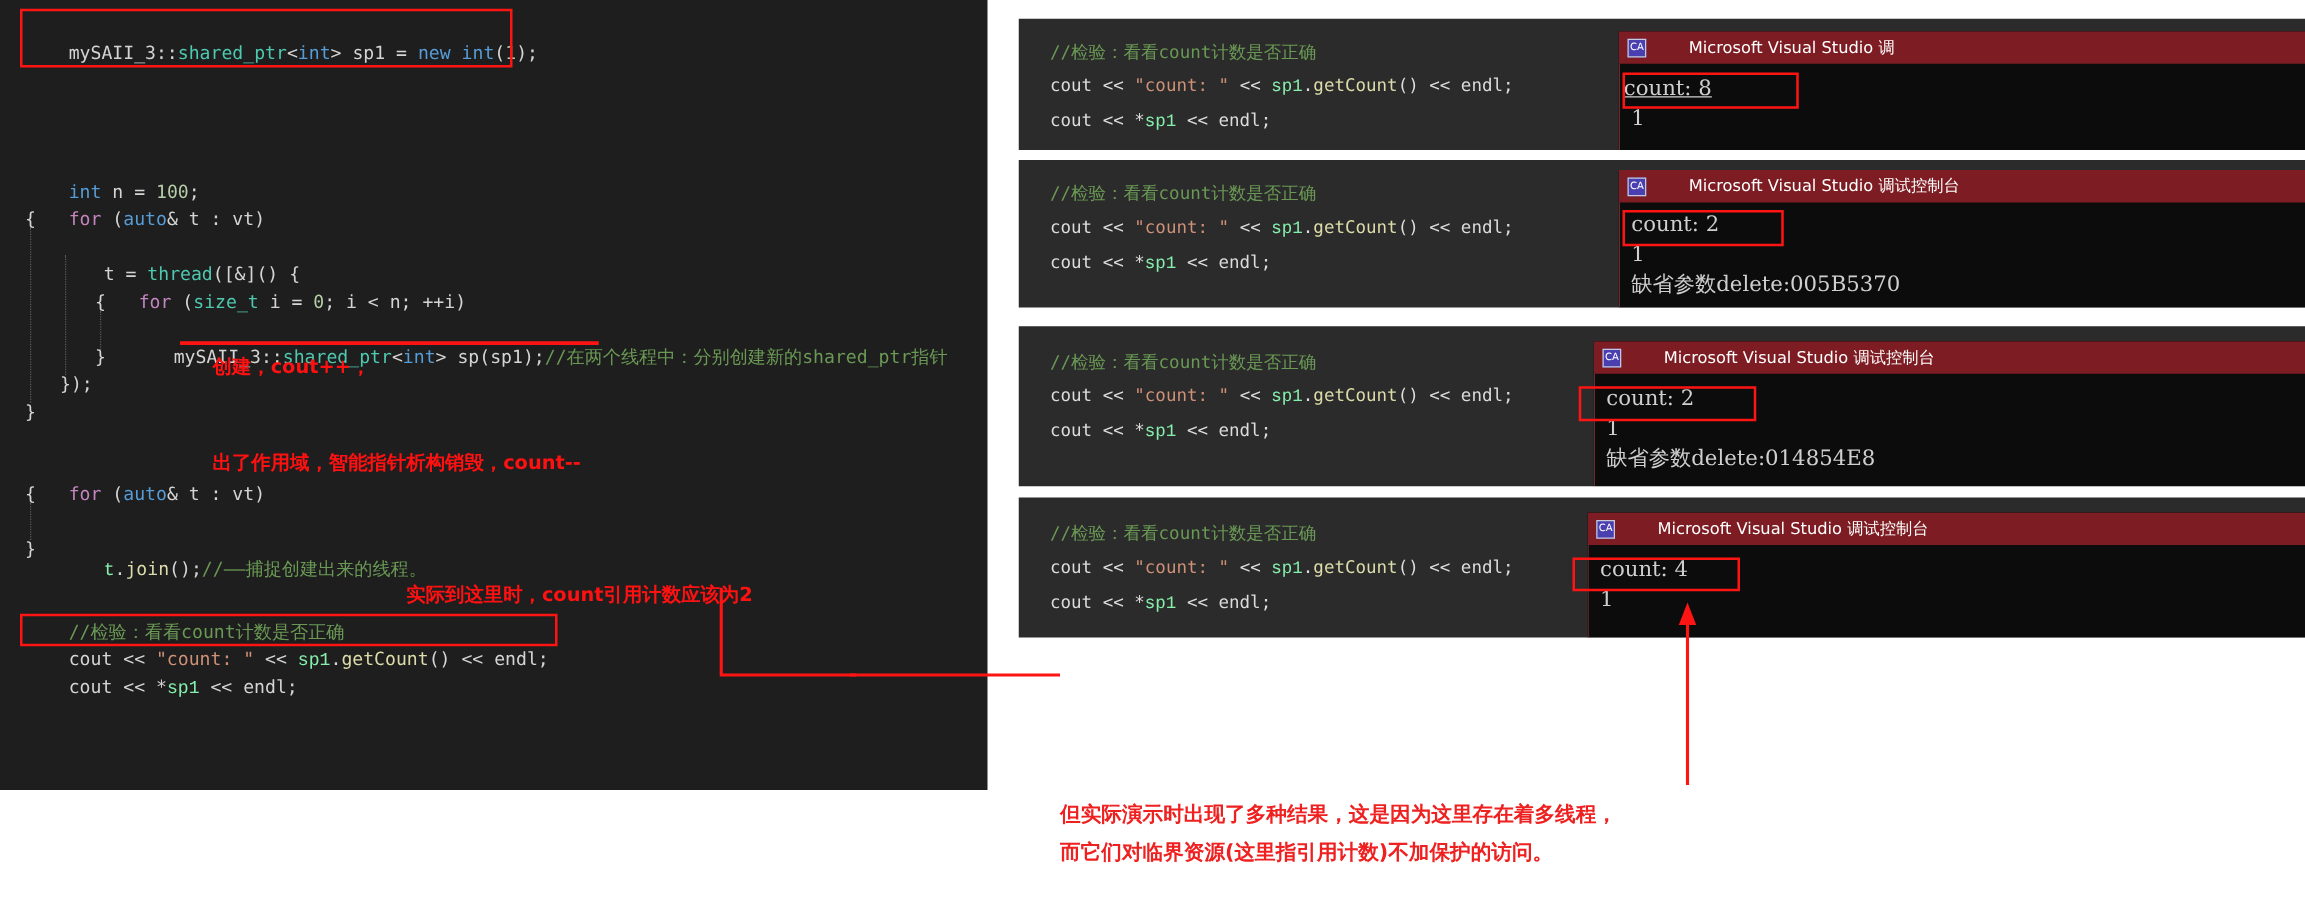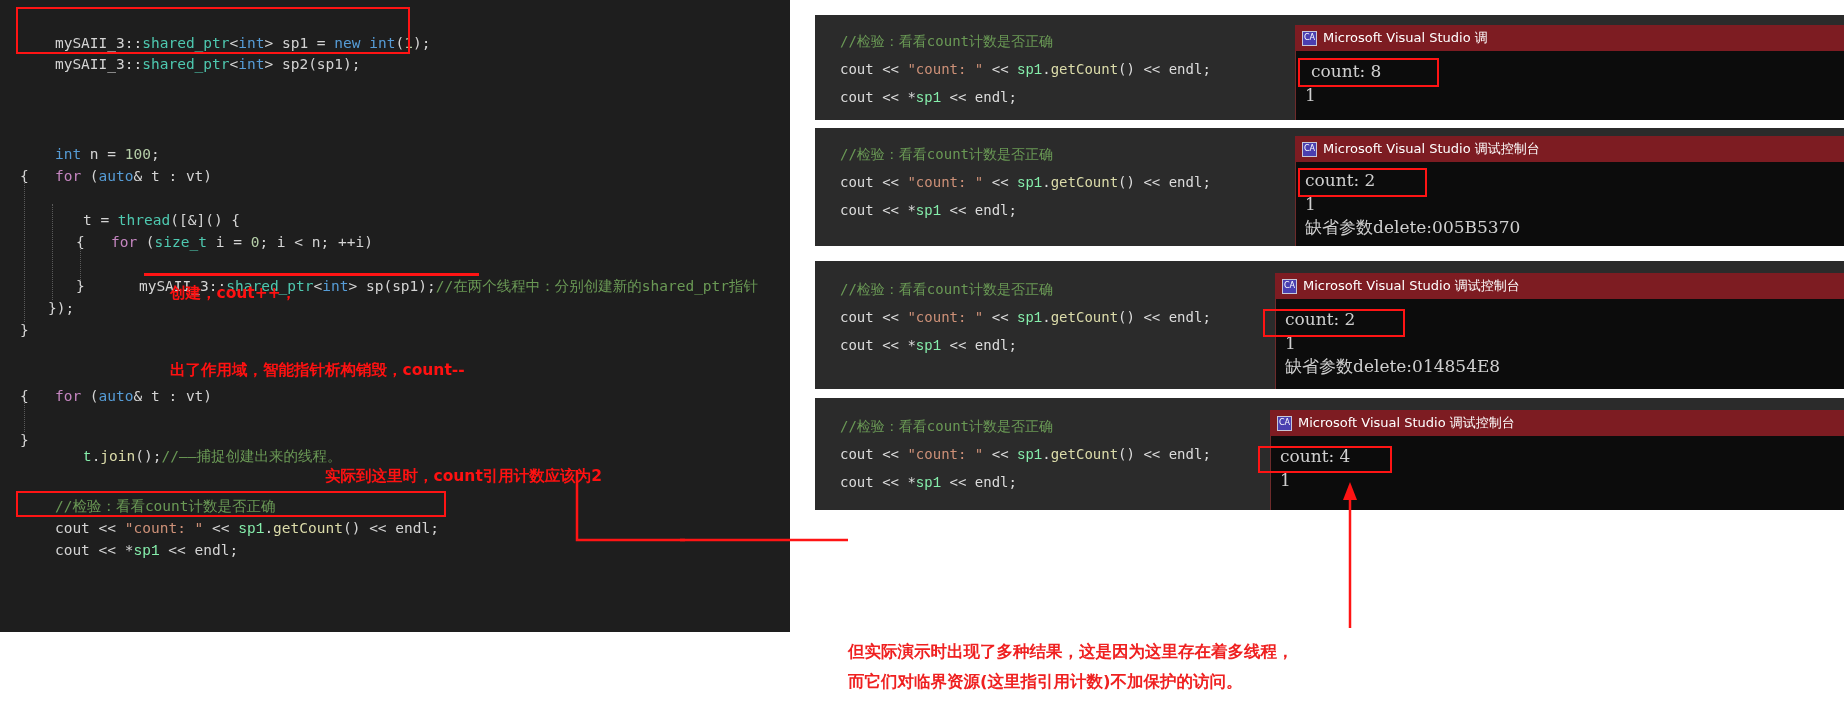--- a/index.html
+++ b/index.html
@@ -39,21 +39,21 @@
   
   .panel{position:absolute;background:#2b2b2b;overflow:hidden;}
   .pcode{
     position:absolute;white-space:pre;
     font-family:"DejaVu Sans Mono","Liberation Mono",monospace;
     font-size:14px;color:#dcdcdc;
   }
   .console{position:absolute;background:#0c0c0c;overflow:hidden;}
   .ctitle{
     position:absolute;left:0;top:0;right:0;height:26px;background:#7d1c22;
-    display:flex;align-items:center;padding-left:7px;box-sizing:border-box;
+    display:flex;align-items:center;padding-left:7px;box-sizing:border-box;gap:28px;
   }
   .cicon{
     width:15px;height:15px;background:#4a3fb0;border:1px solid #c8c8d8;
     box-sizing:border-box;display:flex;align-items:center;justify-content:center;
     font-size:8px;color:#ffffff;font-family:"DejaVu Sans",sans-serif;line-height:1;
     margin-right:6px;flex:0 0 auto;
   }
   .ctitletext{
     color:#ffffff;font-size:13px;font-family:"DejaVu Sans",sans-serif;
     white-space:nowrap;
@@ -69,23 +69,20 @@
   .arrow{position:absolute;}
 </style>
 </head>
 <body>
 
 <div id="editor">
 
   <div class="cl" style="top:11px;">
     <span class="pl">mySAII_3::</span><span class="ty">shared_ptr</span><span class="pl">&lt;</span><span class="prim">int</span><span class="pl">&gt; </span><span class="pl">sp1 = </span><span class="prim">new</span><span class="pl"> </span><span class="prim">int</span><span class="pl">(</span><span class="num">1</span><span class="pl">);</span>
   </div>
-  <div class="cl" style="top:32px;">
-    <span class="pl">mySAII_3::</span><span class="ty">shared_ptr</span><span class="pl">&lt;</span><span class="prim">int</span><span class="pl">&gt; sp2(sp1);</span>
-  </div>
 
   <div class="cl" style="top:122px;">
     <span class="prim">int</span><span class="pl"> n = </span><span class="num">100</span><span class="pl">;</span>
   </div>
   <div class="cl" style="top:144px;">
     <span class="kw">for</span><span class="pl"> (</span><span class="prim">auto</span><span class="pl">&amp; t : vt)</span>
   </div>
   <div class="cl" style="top:166px;"><span class="pl">{</span></div>
   <div class="cl" style="top:188px;padding-left:28px;">
     <span class="pl">t = </span><span class="ty">thread</span><span class="pl">([&amp;]() {</span>
@@ -145,21 +142,21 @@
   <div class="pcode cm" style="left:25px;top:18px;color:#6a9955;">//检验：看看count计数是否正确</div>
   <div class="pcode" style="left:25px;top:46px;">cout &lt;&lt; <span class="str">"count: "</span> &lt;&lt; <span class="var">sp1</span>.<span class="fn">getCount</span>() &lt;&lt; endl;</div>
   <div class="pcode" style="left:25px;top:74px;">cout &lt;&lt; *<span class="var">sp1</span> &lt;&lt; endl;</div>
 
   <div class="console" style="left:480px;top:10px;width:549px;height:95px;">
     <div class="ctitle">
       <span class="cicon">CA</span>
       <span class="ctitletext">Microsoft Visual Studio 调</span>
     </div>
     <div class="cbar" style="left:0;top:26px;height:69px;"></div>
-    <div class="cline" style="left:16px;top:36px;">count: 8</div>
+    <div class="cline" style="left:4px;top:36px;text-decoration:underline;">count: 8</div>
     <div class="cline" style="left:10px;top:60px;">1</div>
   </div>
   <div class="rbox" style="left:483px;top:43px;width:141px;height:29px;"></div>
 </div>
 
 <div class="panel" style="left:815px;top:128px;width:1029px;height:118px;">
   <div class="pcode cm" style="left:25px;top:18px;color:#6a9955;">//检验：看看count计数是否正确</div>
   <div class="pcode" style="left:25px;top:46px;">cout &lt;&lt; <span class="str">"count: "</span> &lt;&lt; <span class="var">sp1</span>.<span class="fn">getCount</span>() &lt;&lt; endl;</div>
   <div class="pcode" style="left:25px;top:74px;">cout &lt;&lt; *<span class="var">sp1</span> &lt;&lt; endl;</div>
 

